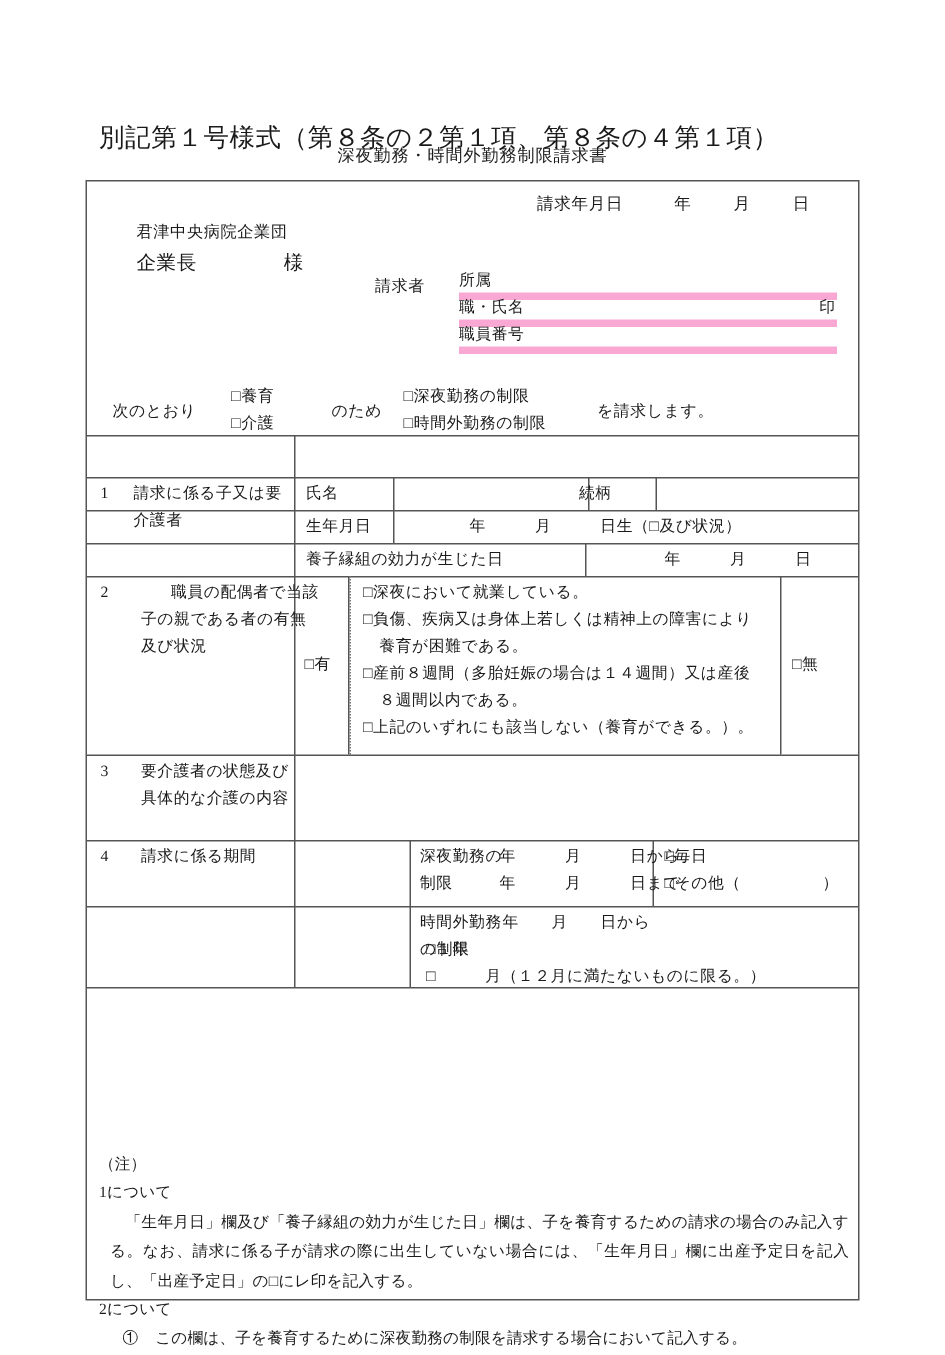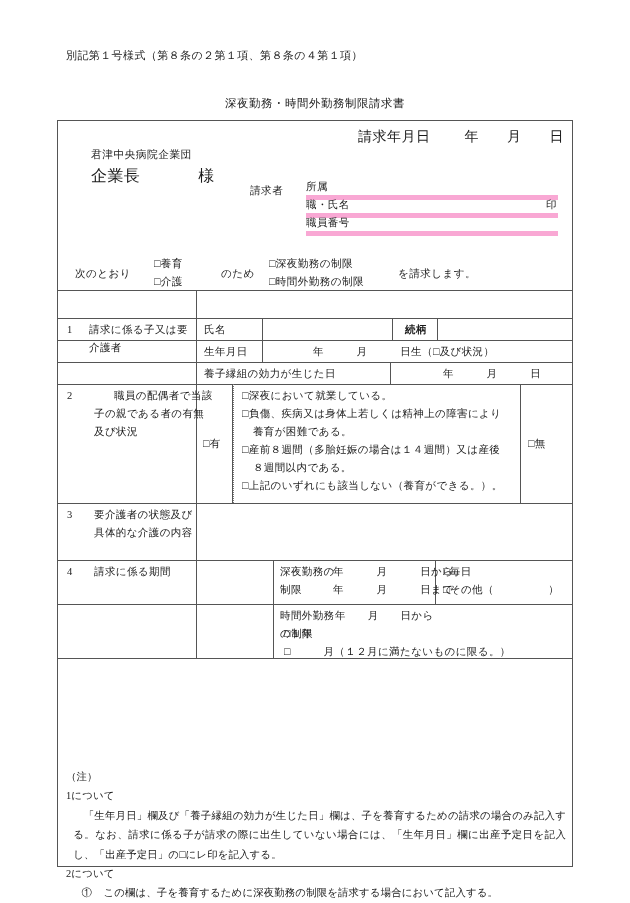--- a/index.html
+++ b/index.html
@@ -17,22 +17,22 @@
   }
   .page {
     position: absolute;
     inset: 0;
   }
 
   
   .form-code {
     position: absolute;
     left: 66px;
-    top: 48px;
-    font-size: 11px;
+    top: 80px;
+    font-size: 17px;
     letter-spacing: 0.4px;
     white-space: nowrap;
   }
   .form-title {
     position: absolute;
     left: 0;
     right: 0;
     top: 96px;
     text-align: center;
     font-size: 11.4px;
@@ -64,41 +64,41 @@
   }
   .vline.dotted {
     border-left: 1px dotted #777;
   }
 
   
   .hdr-date {
     position: absolute;
     left: 300px;
     top: 7px;
-    font-size: 14px;
+    font-size: 11px;
     white-space: nowrap;
     letter-spacing: 0.5px;
   }
   .hdr-date .sp1 { display:inline-block; width: 34px; }
   .hdr-date .sp2 { display:inline-block; width: 28px; }
   .hdr-date .sp3 { display:inline-block; width: 28px; }
 
   .addressee1 {
     position: absolute;
     left: 33px;
     top: 27px;
     font-size: 10.8px;
     letter-spacing: 0.4px;
     white-space: nowrap;
   }
   .addressee2 {
     position: absolute;
     left: 33px;
     top: 45px;
-    font-size: 16px;
+    font-size: 13px;
     letter-spacing: 0.4px;
     white-space: nowrap;
   }
   .addressee2 .gap { display:inline-block; width: 58px; }
 
   .claimant-label {
     position: absolute;
     left: 192px;
     top: 63px;
     font-size: 10.6px;
@@ -227,21 +227,21 @@
     <div class="req-line req-c3">□深夜勤務の制限</div>
     <div class="req-line req-c4">□時間外勤務の制限</div>
     <div class="req-line req-tail">を請求します。</div>
 
     <div class="cell" style="left:9px; top:201px;">1</div>
     <div class="cell" style="left:31px; top:201px;">請求に係る子又は要</div>
     <div class="cell" style="left:31px; top:219px;">介護者</div>
 
     <div class="cell" style="left:146px; top:201px;">氏名</div>
     <div class="cell" style="left:212px; top:201px; width:118px;"></div>
-    <div class="cell" style="left:347px; top:201px;font-weight:bold;">続柄</div>
+    <div class="cell" style="left:328px; top:201px;">続柄</div>
     <div class="cell" style="left:387px; top:201px; width:118px;"></div>
 
     <div class="cell" style="left:146px; top:223px;">生年月日</div>
     <div class="cell" style="left:255px; top:223px;">年　　　月　　　日生（□及び状況）</div>
 
     <div class="cell" style="left:146px; top:245px;">養子縁組の効力が生じた日</div>
     <div class="cell" style="left:385px; top:245px;">年　　　月　　　日</div>
 
     <div class="cell" style="left:9px; top:267px;">2</div>
     <div class="cell" style="left:36px; top:267px;padding-left:20px;">職員の配偶者で当該</div>

